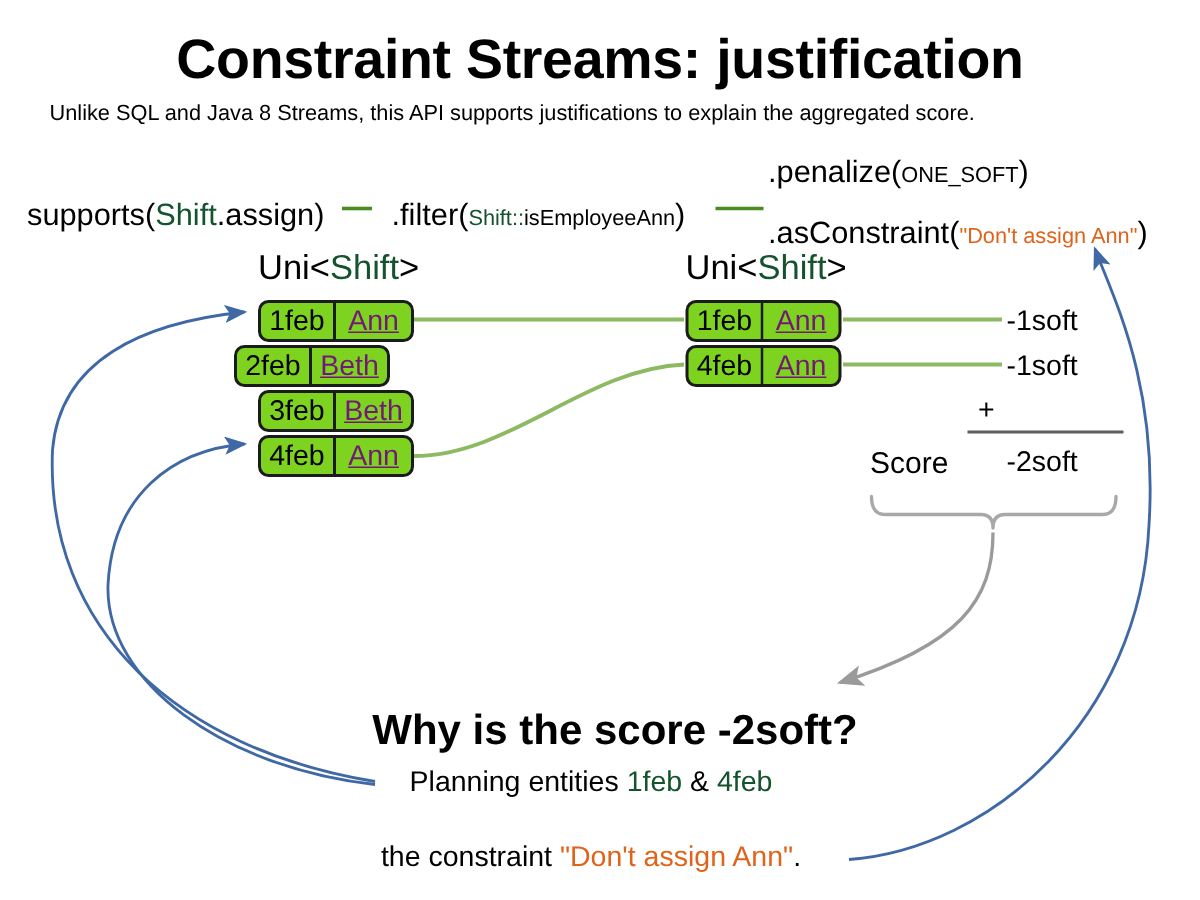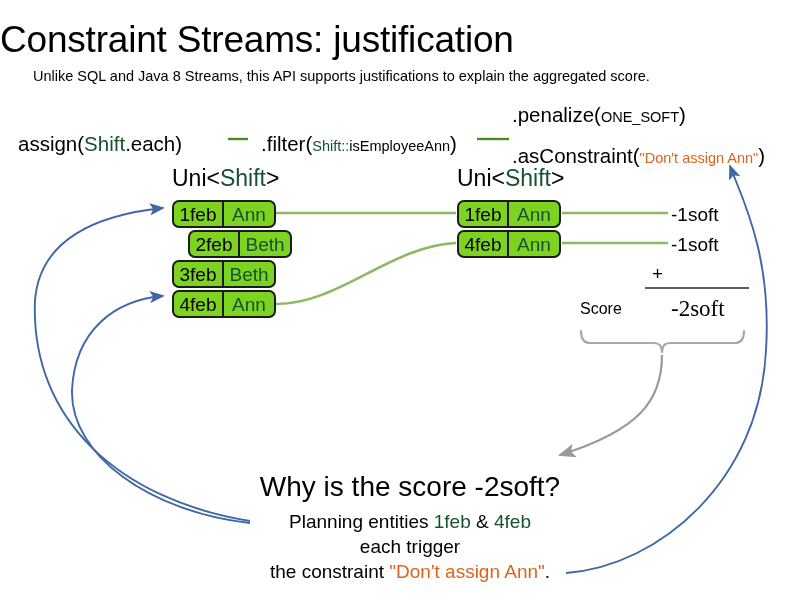--- a/index.html
+++ b/index.html
@@ -22,24 +22,26 @@
     position: absolute;
     left: 0; top: 0;
     width: 800px; height: 600px;
     pointer-events: none;
   }
   .abs { position: absolute; }
 
   
   #page-title {
     left: 0; top: 18px; width: 800px;
+    text-align: center;
     font-size: 37px;
     line-height: 44px;
     letter-spacing: -0.2px;
     white-space: nowrap;
+    font-weight: bold;
   }
   #page-subtitle {
     left: 0; top: 66px; width: 774px;
     font-size: 14.5px;
     line-height: 20px;
     white-space: nowrap;
     padding-left: 33px;
   }
 
   
@@ -91,26 +93,27 @@
     box-sizing: border-box;
   }
   .card .date {
     width: 50px;
     color: #000000;
     border-right: 2px solid #1b1b1b;
     border-radius: 5px 0 0 5px;
   }
   .card .name {
     flex: 1;
-    color: #14532d;
+    color: #701a75;
+    text-decoration: underline;
   }
 
   
   #card-l0 { left: 172px; top: 200px; }
-  #card-l1 { left: 188px; top: 230px; }
+  #card-l1 { left: 156px; top: 230px; }
   #card-l2 { left: 172px; top: 260px; }
   #card-l3 { left: 172px; top: 290px; }
   
   #card-r0 { left: 457px; top: 200px; }
   #card-r1 { left: 457px; top: 230px; }
 
   
   .impact {
     font-size: 19px;
     line-height: 24px;
@@ -123,39 +126,39 @@
     left: 652px; top: 264px;
     font-size: 19px; line-height: 20px;
   }
   #score-rule {
     left: 645px; top: 287px;
     width: 104px; height: 2px;
     background: #5e5e5e;
   }
   #score-label {
     left: 580px; top: 297px;
-    font-size: 16px; line-height: 24px;
+    font-size: 20px; line-height: 24px;
   }
   #score-total {
     left: 671px; top: 297px;
-    font-size: 23px; line-height: 24px; font-family: Liberation Serif, serif;
+    font-size: 19px; line-height: 24px;
   }
 
   
   #why-heading {
     left: 200px; top: 470px; width: 420px;
     text-align: center;
     font-size: 28px;
-    font-weight: normal;
+    font-weight: bold;
     line-height: 34px;
     white-space: nowrap;
   }
   .why-line {
     width: 420px;
-    left: 200px;
+    left: 184px;
     text-align: center;
     font-size: 19px;
     line-height: 25px;
     white-space: nowrap;
   }
   #why-line-1 { top: 509px; }
   #why-line-2 { top: 534px; }
   #why-line-3 { top: 559px; }
 </style>
 </head>
@@ -190,21 +193,21 @@
     <path d="M250,521 C120,500 30,420 35,300 C40,240 95,215 163,208" fill="none" stroke="#3f68a5" stroke-width="1.9" marker-end="url(#arrow-blue)"></path>
 
     <path d="M250,523 C150,512 70,455 72,390 C75,330 115,300 163,296" fill="none" stroke="#3f68a5" stroke-width="1.9" marker-end="url(#arrow-blue)"></path>
 
     <path d="M566,573 C660,566 760,480 766,350 C772,255 742,198 730,166" fill="none" stroke="#3f68a5" stroke-width="1.9" marker-end="url(#arrow-blue)"></path>
   </svg>
 
   <div class="abs" id="page-title">Constraint Streams: justification</div>
   <div class="abs" id="page-subtitle">Unlike SQL and Java 8 Streams, this API supports justifications to explain the aggregated score.</div>
 
-  <div class="abs code" id="code-foreach"><span>assign(</span><span class="green">Shift</span><span>.each)</span></div>
+  <div class="abs code" id="code-foreach"><span>supports(</span><span class="green">Shift</span><span>.assign)</span></div>
 
   <div class="abs code" id="code-filter"><span>.filter(</span><span class="green sm">Shift::</span><span class="sm">isEmployeeAnn</span><span>)</span></div>
 
   <div class="abs code" id="code-penalize"><span>.penalize(</span><span class="const">ONE_SOFT</span><span>)</span></div>
 
   <div class="abs code" id="code-asconstraint"><span>.asConstraint(</span><span class="str">"Don't assign Ann"</span><span>)</span></div>
 
   <div class="abs uni-label" id="uni-left"><span>Uni&lt;</span><span class="green">Shift</span><span>&gt;</span></div>
 
   <div class="abs uni-label" id="uni-right"><span>Uni&lt;</span><span class="green">Shift</span><span>&gt;</span></div>
@@ -239,17 +242,16 @@
   <div class="abs impact" id="impact-1">-1soft</div>
   <div class="abs" id="score-plus">+</div>
   <div class="abs" id="score-rule"></div>
   <div class="abs" id="score-label">Score</div>
   <div class="abs" id="score-total">-2soft</div>
 
   <div class="abs" id="why-heading">Why is the score -2soft?</div>
 
   <div class="abs why-line" id="why-line-1"><span>Planning entities </span><span class="green">1feb</span><span> &amp; </span><span class="green">4feb</span></div>
 
-  <div class="abs why-line" id="why-line-2">each trigger</div>
 
   <div class="abs why-line" id="why-line-3"><span>the constraint </span><span class="orange">"Don't assign Ann"</span><span>.</span></div>
 
 </div>
 
 </body></html>

